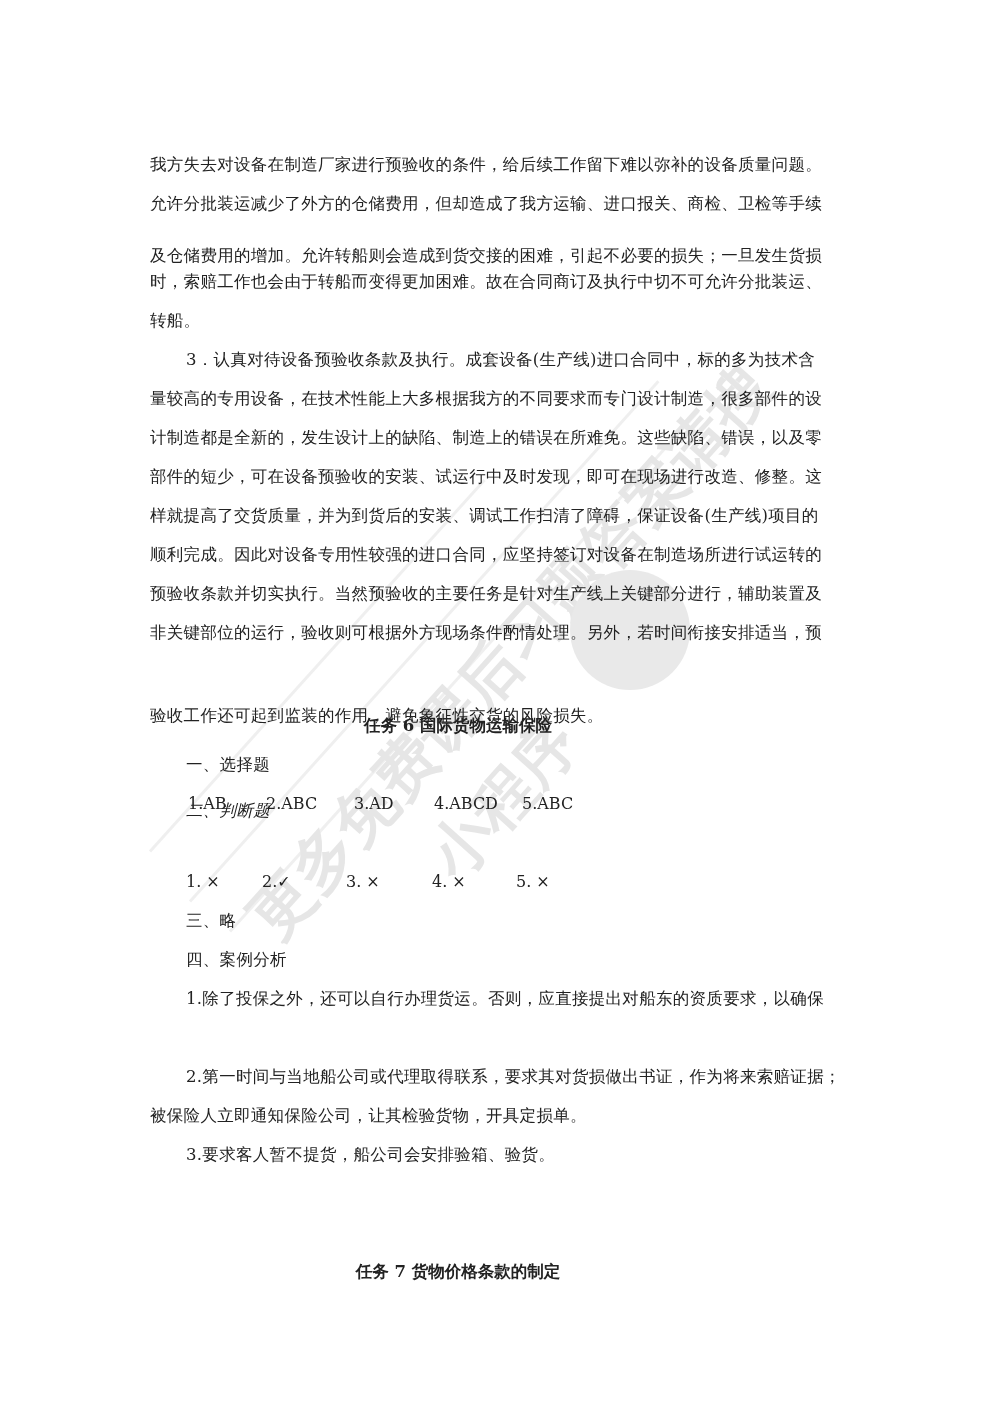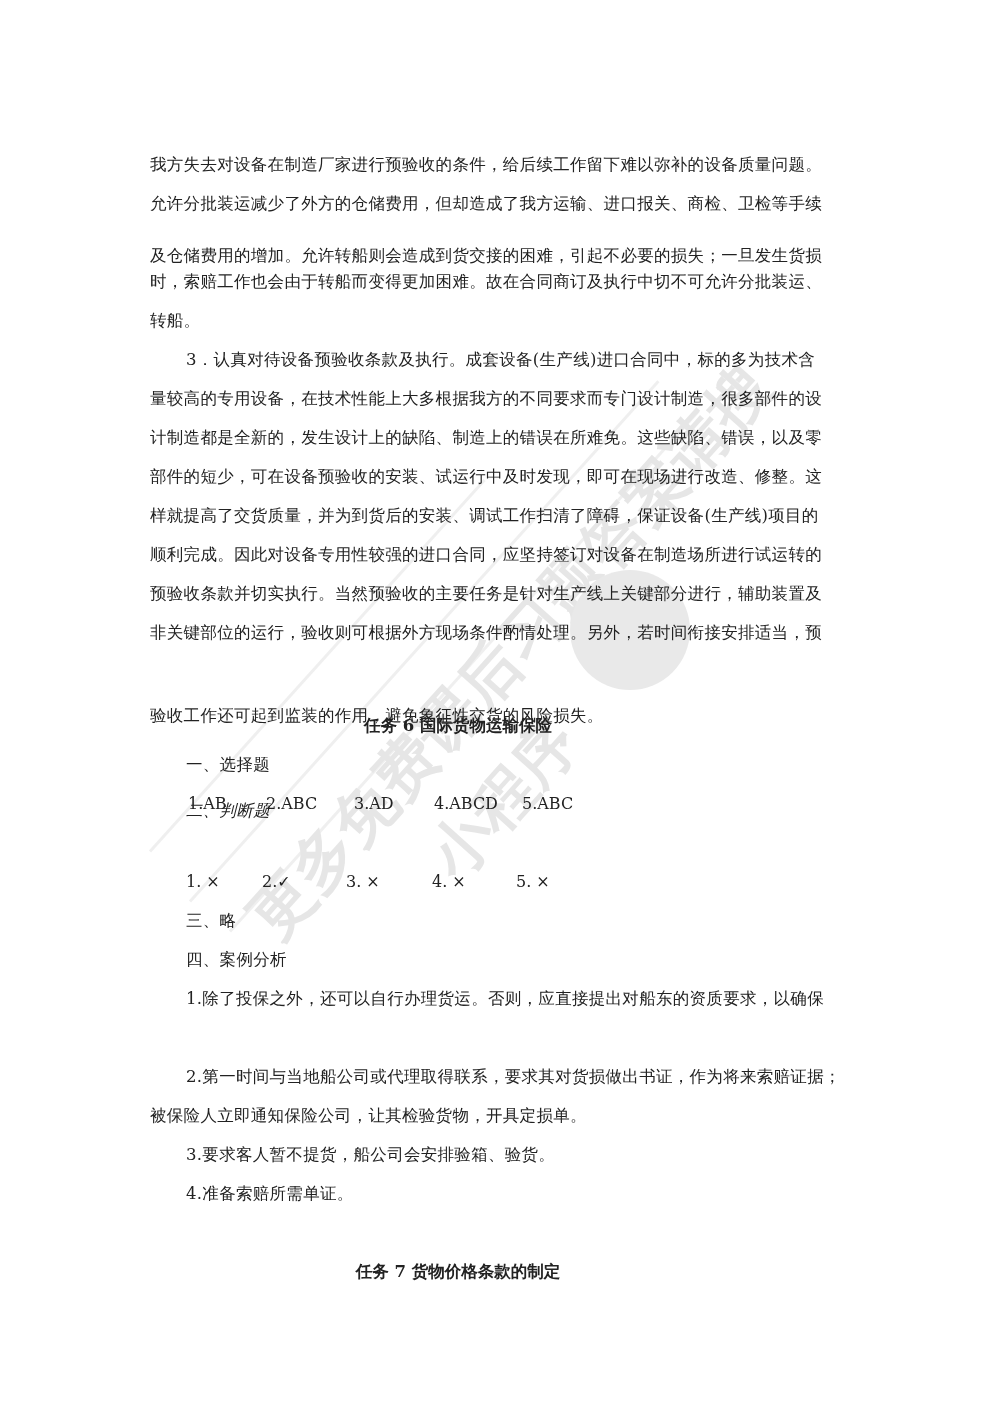--- a/index.html
+++ b/index.html
@@ -70,16 +70,15 @@
     <span style="left:330px;">5. ×</span>
   </div>
 
   <div class="line indent" style="top:911px;">三、略</div>
   <div class="line indent" style="top:950px;">四、案例分析</div>
 
   <div class="line indent" style="top:989px;">1.除了投保之外，还可以自行办理货运。否则，应直接提出对船东的资质要求，以确保</div>
   <div class="line indent" style="top:1067px;">2.第一时间与当地船公司或代理取得联系，要求其对货损做出书证，作为将来索赔证据；</div>
   <div class="line" style="top:1106px;">被保险人立即通知保险公司，让其检验货物，开具定损单。</div>
   <div class="line indent" style="top:1145px;">3.要求客人暂不提货，船公司会安排验箱、验货。</div>
-  <div class="line indent" style="top:1184px;">4.准备索赔所需单证。</div>
 
   <div class="title" style="top:1262px;">任务 7 货物价格条款的制定</div>
 </div>
 
 </body></html>

